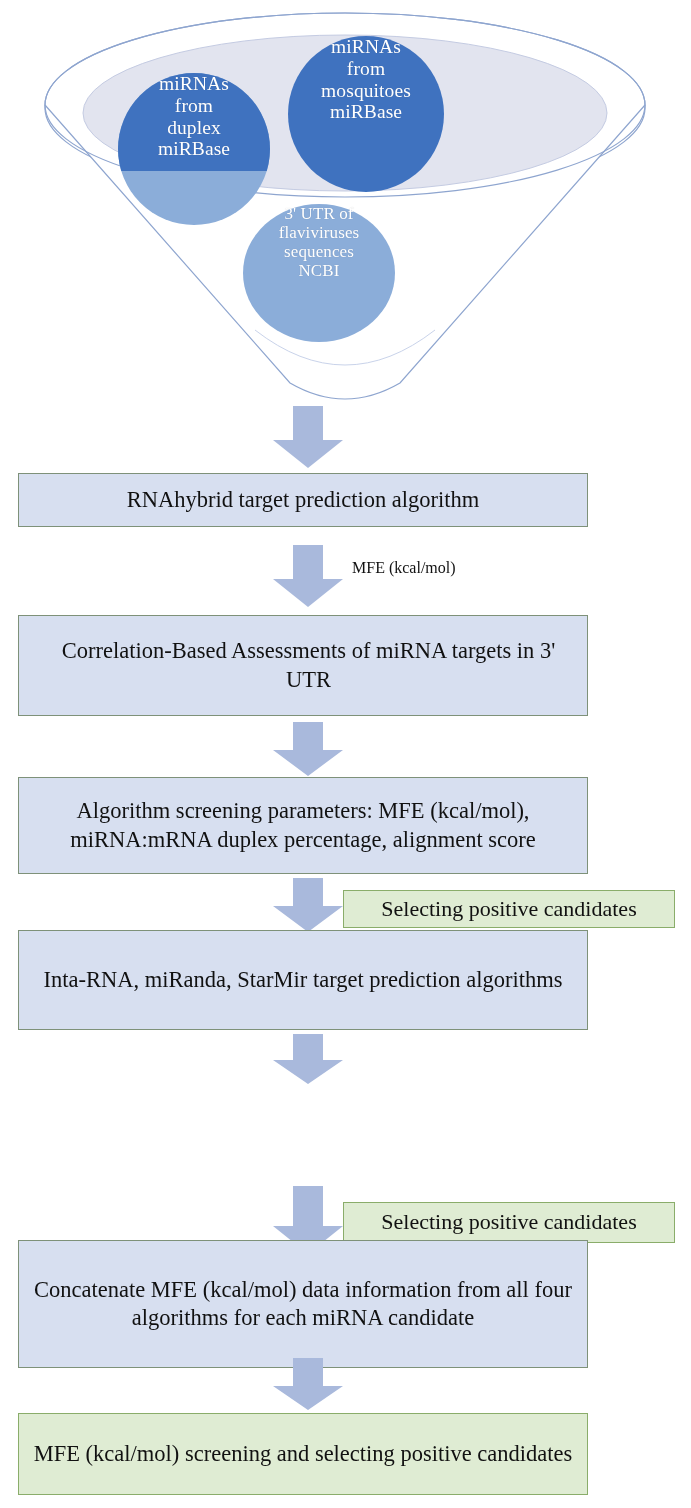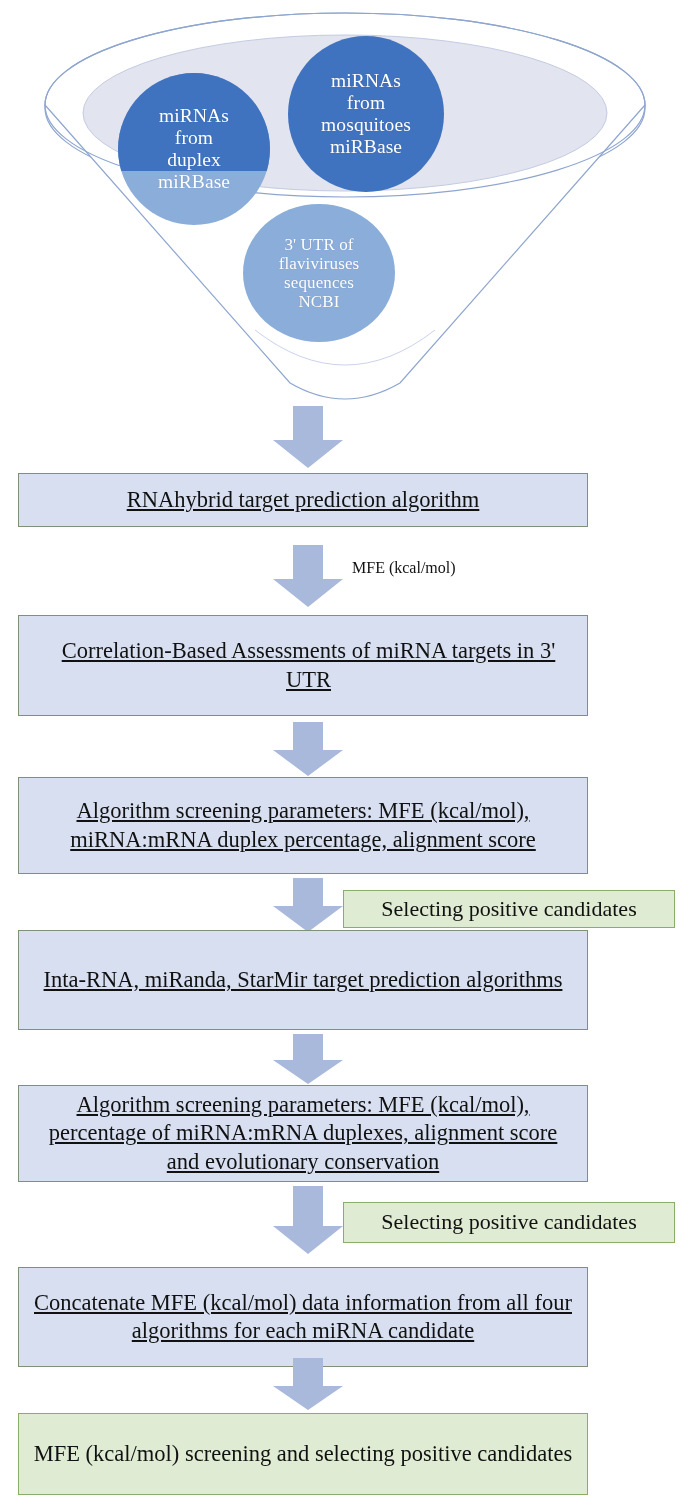--- a/index.html
+++ b/index.html
@@ -29,21 +29,21 @@
   }
   #funnel-svg {
     position: absolute;
     left: 0;
     top: 0;
   }
   .bubble {
     position: absolute;
     border-radius: 50%;
     display: flex;
-    align-items: center;
+    align-items: flex-start;
     justify-content: center;
     text-align: center;
     color: #ffffff;
     line-height: 1.12;
     letter-spacing: .1px;
     text-shadow: 0 0 1px rgba(0,0,0,.18);
   }
 
   
   #bubble-humans {
@@ -89,21 +89,20 @@
     align-items: center;
     justify-content: center;
     text-align: center;
     font-size: 22.5px;
     line-height: 1.26;
     padding: 4px 12px;
   }
   .node.blue {
     background: #d7dff0;
     border: 1.6px solid #7e9179;
-    text-decoration: underline;
   }
   .node.green {
     background: #dfecd3;
     border: 1.6px solid #8aad6a;
   }
 
   .tag {
     position: absolute;
     box-sizing: border-box;
     background: #dfecd3;
@@ -216,32 +215,29 @@
   </div>
 
   <div class="node blue" style="top:930px; height:100px;">
     <span>Inta-RNA, miRanda, StarMir  target prediction algorithms</span>
   </div>
 
   <svg class="arrow" style="left:271px; top:1034px;" width="74" height="52" viewBox="0 0 74 52">
     <polygon points="22,0 52,0 52,26 72,26 37,50 2,26 22,26" fill="#a9b9dc"></polygon>
   </svg>
 
-  <div class="node blue" style="top:1085px; height:97px;">
-    <span>Algorithm screening parameters: MFE (kcal/mol), percentage of miRNA:mRNA duplexes, alignment score and evolutionary conservation</span>
-  </div>
 
   <svg class="arrow" style="left:271px; top:1186px;" width="74" height="70" viewBox="0 0 74 70">
     <polygon points="22,0 52,0 52,40 72,40 37,68 2,40 22,40" fill="#a9b9dc"></polygon>
   </svg>
   <div class="tag" style="left:343px; top:1202px; width:332px; height:41px;">
     <span>Selecting positive candidates</span>
   </div>
 
-  <div class="node blue" style="top:1267px; height:100px;">
+  <div class="node blue" style="top:1240px; height:128px;">
     <span>Concatenate MFE (kcal/mol) data information from all four algorithms for each miRNA candidate</span>
   </div>
 
   <svg class="arrow" style="left:271px; top:1358px;" width="74" height="54" viewBox="0 0 74 54">
     <polygon points="22,0 52,0 52,28 72,28 37,52 2,28 22,28" fill="#a9b9dc"></polygon>
   </svg>
 
   <div class="node green" style="top:1413px; height:82px;">
     <span>MFE (kcal/mol) screening and selecting positive candidates</span>
   </div>

